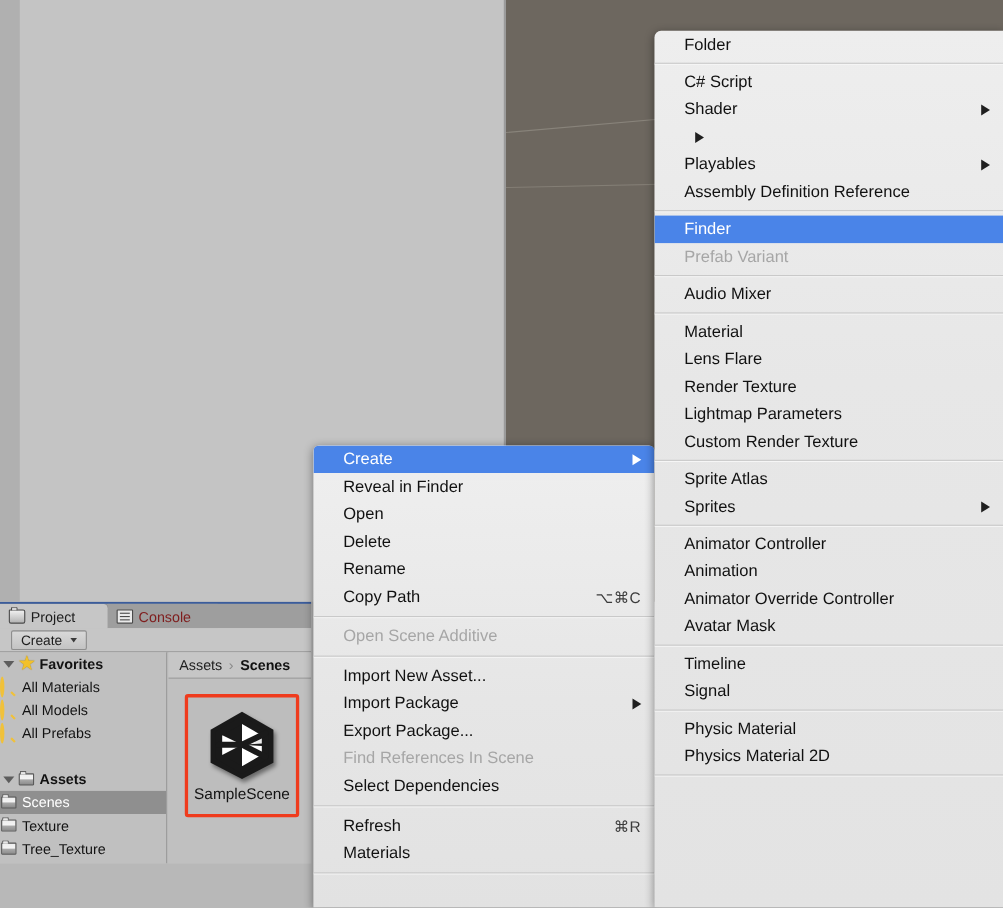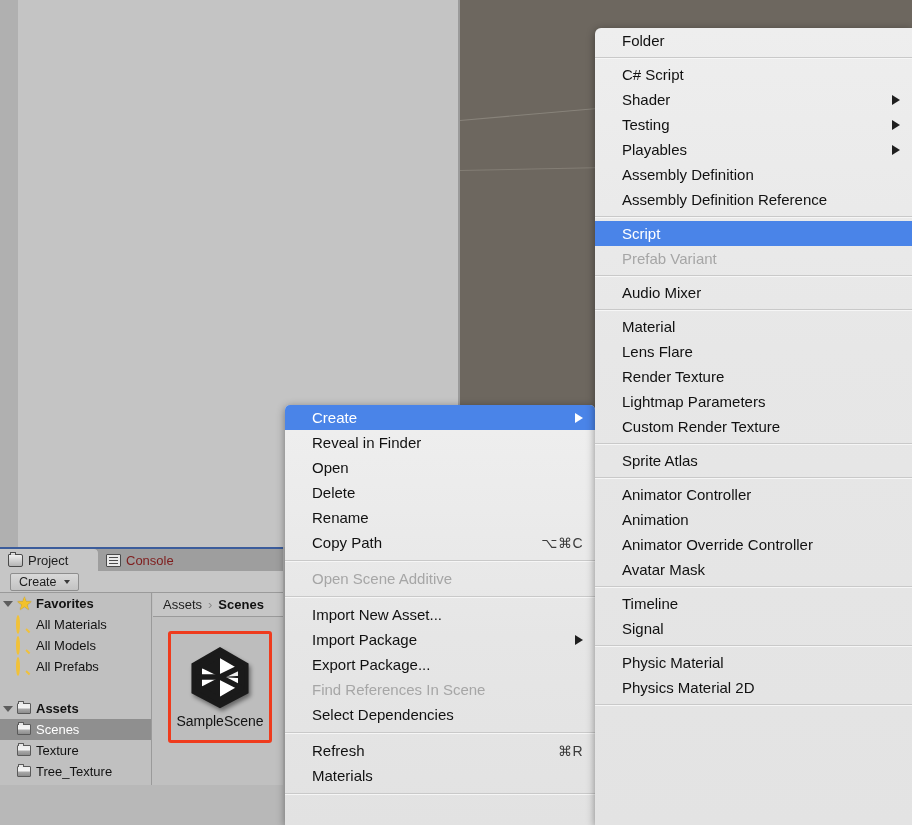--- a/index.html
+++ b/index.html
@@ -228,21 +228,21 @@
     background: linear-gradient(#eeeeee 0%, #f4f4f4 45%, #a9a9a9 55%, #8d8d8d 100%);
     border: 1px solid #5a5a5a;
     border-radius: 1px;
     box-sizing: border-box;
   }
   .ico-folder:before {
     content:''; position:absolute; left:0px; top:-3px; width:6px; height:3px;
     background:#e6e6e6; border:1px solid #5a5a5a; border-bottom:none;
     box-sizing:border-box; border-radius:1px 1px 0 0;
   }
-  .ind1 { padding-left: 16px; }
+  .ind1 { }
 
   .grid-pane {
     position: absolute;
     left: 153px; top: 46px;
     right: 0; bottom: 0;
     background: #c0c0c0;
     overflow: hidden;
   }
   .breadcrumb {
     height: 24px;
@@ -529,38 +529,34 @@
     <div class="sep tight"></div>
 
     <div class="mi">
       <span class="mi-label">C# Script</span>
     </div>
     <div class="mi">
       <span class="mi-label">Shader</span>
       <span class="arrow"></span>
     </div>
     <div class="mi">
-      <span class="mi-label">Testing</span>
       <span class="arrow"></span>
     </div>
     <div class="mi">
       <span class="mi-label">Playables</span>
       <span class="arrow"></span>
     </div>
     <div class="mi">
-      <span class="mi-label">Assembly Definition</span>
-    </div>
-    <div class="mi">
       <span class="mi-label">Assembly Definition Reference</span>
     </div>
 
     <div class="sep tight"></div>
 
     <div class="mi highlight">
-      <span class="mi-label">Script</span>
+      <span class="mi-label">Finder</span>
     </div>
     <div class="mi disabled">
       <span class="mi-label">Prefab Variant</span>
     </div>
 
     <div class="sep tight"></div>
 
     <div class="mi">
       <span class="mi-label">Audio Mixer</span>
     </div>
@@ -581,20 +577,24 @@
     </div>
     <div class="mi">
       <span class="mi-label">Custom Render Texture</span>
     </div>
 
     <div class="sep tight"></div>
 
     <div class="mi">
       <span class="mi-label">Sprite Atlas</span>
     </div>
+    <div class="mi">
+      <span class="mi-label">Sprites</span>
+      <span class="arrow"></span>
+    </div>
 
     <div class="sep tight"></div>
 
     <div class="mi">
       <span class="mi-label">Animator Controller</span>
     </div>
     <div class="mi">
       <span class="mi-label">Animation</span>
     </div>
     <div class="mi">

